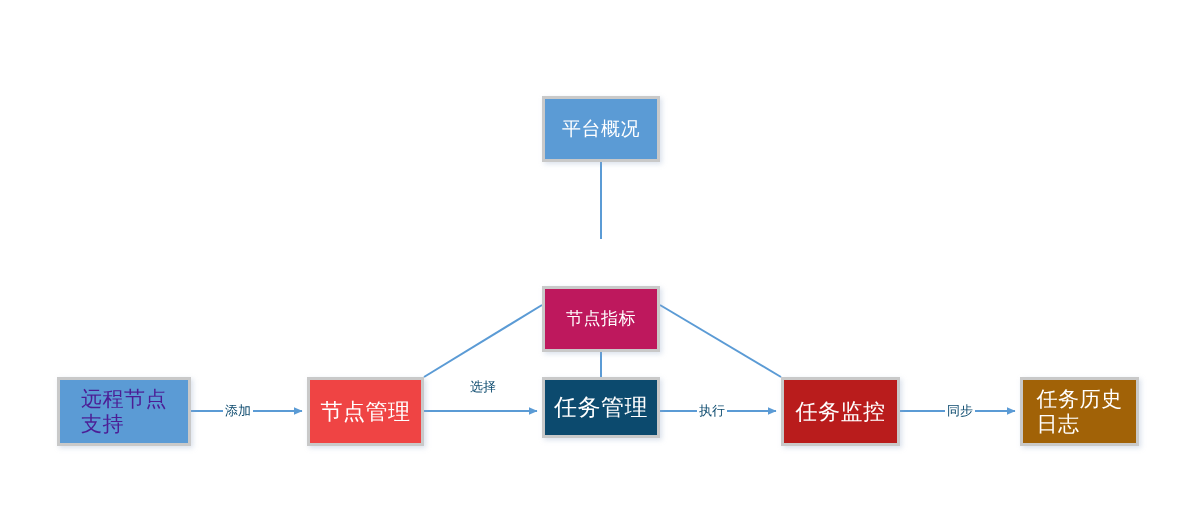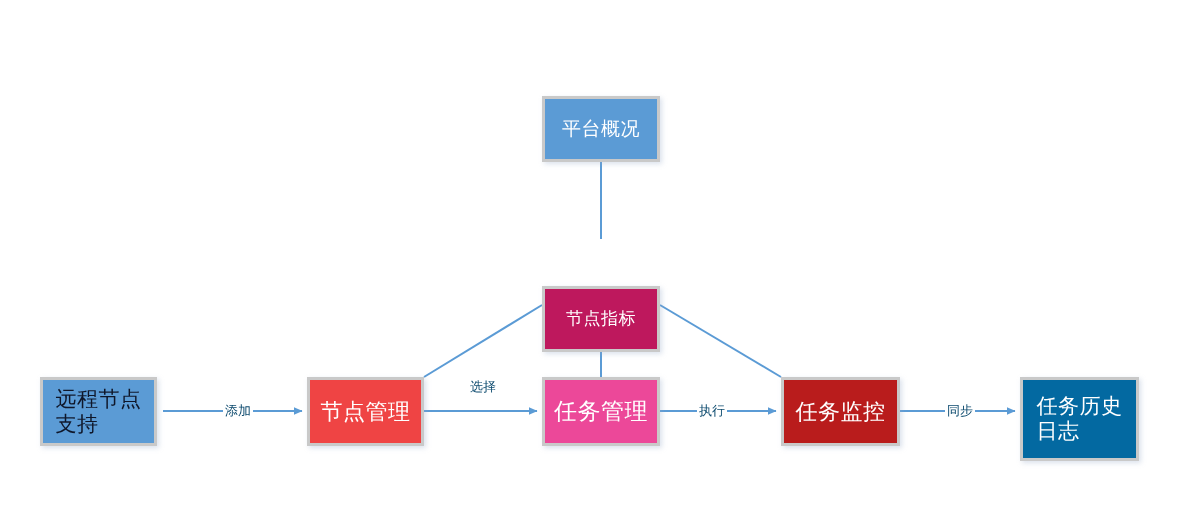--- a/index.html
+++ b/index.html
@@ -80,26 +80,26 @@
         <polyline points="601,162 601,239" fill="none" stroke="#5b9bd5" stroke-width="2"></polyline>
         <polyline points="542,305 424,377" fill="none" stroke="#5b9bd5" stroke-width="2"></polyline>
         <polyline points="601,305 601,377" fill="none" stroke="#5b9bd5" stroke-width="2"></polyline>
         <polyline points="660,305 781,377" fill="none" stroke="#5b9bd5" stroke-width="2"></polyline>
       </g>
   </svg>
 
   <div id="node-layer">
       <div class="node" style="left: 542px; top: 96px; width: 118px; height: 66px; font-size: 19px; background: rgb(91, 155, 213); border-color: rgb(201, 201, 201); color: rgb(255, 255, 255);"><span class="node-label">平台概况</span></div>
       <div class="node" style="left: 542px; top: 239px; width: 118px; height: 66px; font-size: 17px; background: #be185d; border-color: rgb(201, 201, 201); color: rgb(255, 255, 255); margin-top: 47px;"><span class="node-label">节点指标</span></div>
-      <div class="node" style="left: 40px; top: 377px; width: 117px; height: 69px; font-size: 21px; background: rgb(91, 155, 213); border-color: rgb(201, 201, 201); color: #0f172a;"><span class="node-label">远程节点
+      <div class="node" style="left: 57px; top: 377px; width: 134px; height: 69px; font-size: 21px; background: rgb(91, 155, 213); border-color: rgb(201, 201, 201); color: #4c1d95;"><span class="node-label">远程节点
 支持</span></div>
       <div class="node" style="left: 307px; top: 377px; width: 117px; height: 69px; font-size: 22px; background: #ef4444; border-color: rgb(201, 201, 201); color: rgb(255, 255, 255);"><span class="node-label">节点管理</span></div>
-      <div class="node" style="left: 542px; top: 377px; width: 118px; height: 69px; font-size: 23px; background: #ec4899; border-color: rgb(201, 201, 201); color: rgb(255, 255, 255);"><span class="node-label">任务管理</span></div>
+      <div class="node" style="left: 542px; top: 377px; width: 118px; height: 61px; font-size: 23px; background: #0c4a6e; border-color: rgb(201, 201, 201); color: rgb(255, 255, 255);"><span class="node-label">任务管理</span></div>
       <div class="node" style="left: 781px; top: 377px; width: 119px; height: 69px; font-size: 22px; background: #b91c1c; border-color: rgb(201, 201, 201); color: rgb(255, 255, 255);"><span class="node-label">任务监控</span></div>
-      <div class="node" style="left: 1020px; top: 377px; width: 119px; height: 84px; font-size: 21px; background: #0369a1; border-color: rgb(201, 201, 201); color: rgb(255, 255, 255);"><span class="node-label">任务历史
+      <div class="node" style="left: 1020px; top: 377px; width: 119px; height: 69px; font-size: 21px; background: #a16207; border-color: rgb(201, 201, 201); color: rgb(255, 255, 255);"><span class="node-label">任务历史
 日志</span></div>
     </div>
   <div id="edge-label-layer">
       <div class="edge-label" style="left: 238px; top: 411px;">添加</div>
       <div class="edge-label" style="left: 483px; top: 387px;">选择</div>
       <div class="edge-label" style="left: 712px; top: 411px;">执行</div>
       <div class="edge-label" style="left: 960px; top: 411px;">同步</div>
     </div>
 
 </div>

